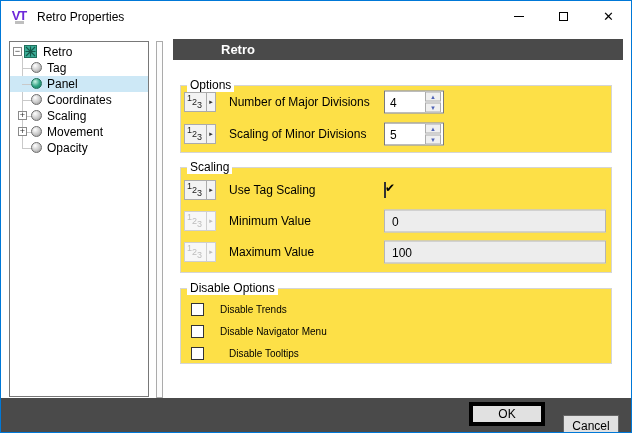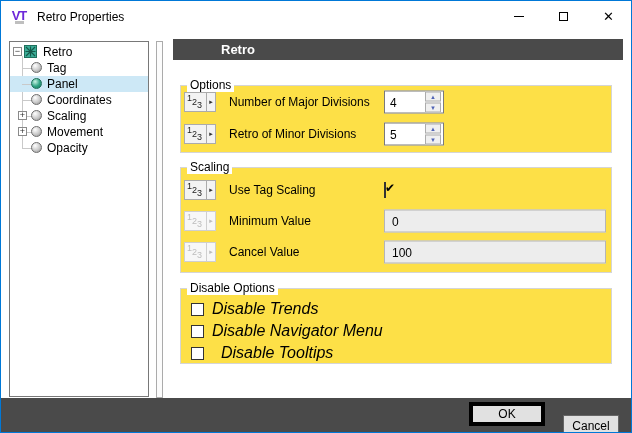--- a/index.html
+++ b/index.html
@@ -65,21 +65,21 @@
 
   .spinner { width:60px; height:23px; border:1px solid #7A7A7A; background:#fff; display:flex; align-items:stretch; }
   .spinner input { flex:1; min-width:0; border:none; outline:none; background:transparent; font-family:inherit; font-size:12px; padding-left:5px; }
   .spin-btns { width:18px; display:flex; flex-direction:column; justify-content:center; gap:1px; padding-right:2px; }
   .spin-btn { height:10px; border:1px solid #ACACAC; background:#F0F0F0; display:flex; align-items:center; justify-content:center;
               font-size:6px; line-height:6px; color:#4F63B5; padding:0; cursor:default; }
 
   .checkbox { width:13px; height:13px; border:1px solid #333; background:#fff; position:relative; flex-shrink:0; }
   .checkbox .mark { position:absolute; left:0px; top:-2px; font-size:12px; color:#000; }
   .cb-row .checkbox { margin-left:7px; }
-  .cb-label { margin-left:8px; font-size:16px; white-space:nowrap;font-style:italic; }
+  .cb-label { margin-left:16px; font-size:10px; white-space:nowrap; }
 
   .textbox { width:222px; height:23px; border:1px solid #B5B5B5; background:#EDEDED; font-family:inherit; font-size:12px;
              padding-left:7px; color:#000; }
 
   
   .footer { position:absolute; left:0; right:0; bottom:0; height:34px; background:#4A4A4A; }
   .btn { position:absolute; font-family:inherit; font-size:12px; background:#E1E1E1; color:#000; text-align:center; cursor:default; }
   .btn-ok { left:468px; top:4px; width:76px; height:24px; border:4px solid #000000; }
   .btn-cancel { left:562px; top:5px; width:56px; height:22px; border:1px solid #666;margin-top:12px; }
 </style>
@@ -192,21 +192,21 @@
 
     <div class="prop-row" style="top:36px;">
       <button class="num-btn">
         <span class="num-digits">
           <span class="d1">1</span>
             <span class="d2">2</span>
             <span class="d3">3</span>
         </span>
         <span class="num-arrow">▸</span>
       </button>
-      <span class="row-label">Retro of Minor Divisions</span>
+      <span class="row-label">Scaling of Minor Divisions</span>
       <span class="value-col">
         <span class="spinner">
           <input value="5" style="">
           <span class="spin-btns">
             <button class="spin-btn">
                 <span>▲</span>
               </button>
             <button class="spin-btn">
                 <span>▼</span>
               </button>
@@ -253,21 +253,21 @@
 
     <div class="prop-row" style="top:72px;">
       <button class="num-btn disabled">
         <span class="num-digits">
           <span class="d1">1</span>
             <span class="d2">2</span>
             <span class="d3">3</span>
         </span>
         <span class="num-arrow">▸</span>
       </button>
-      <span class="row-label">Cancel Value</span>
+      <span class="row-label">Maximum Value</span>
       <span class="value-col">
         <input class="textbox" readonly="" value="100" style="">
       </span>
     </div>
   </div>
 
   <div class="group" id="group-disable">
     <span class="group-title">Disable Options</span>
 
     <div class="prop-row cb-row" style="top:8px;">

